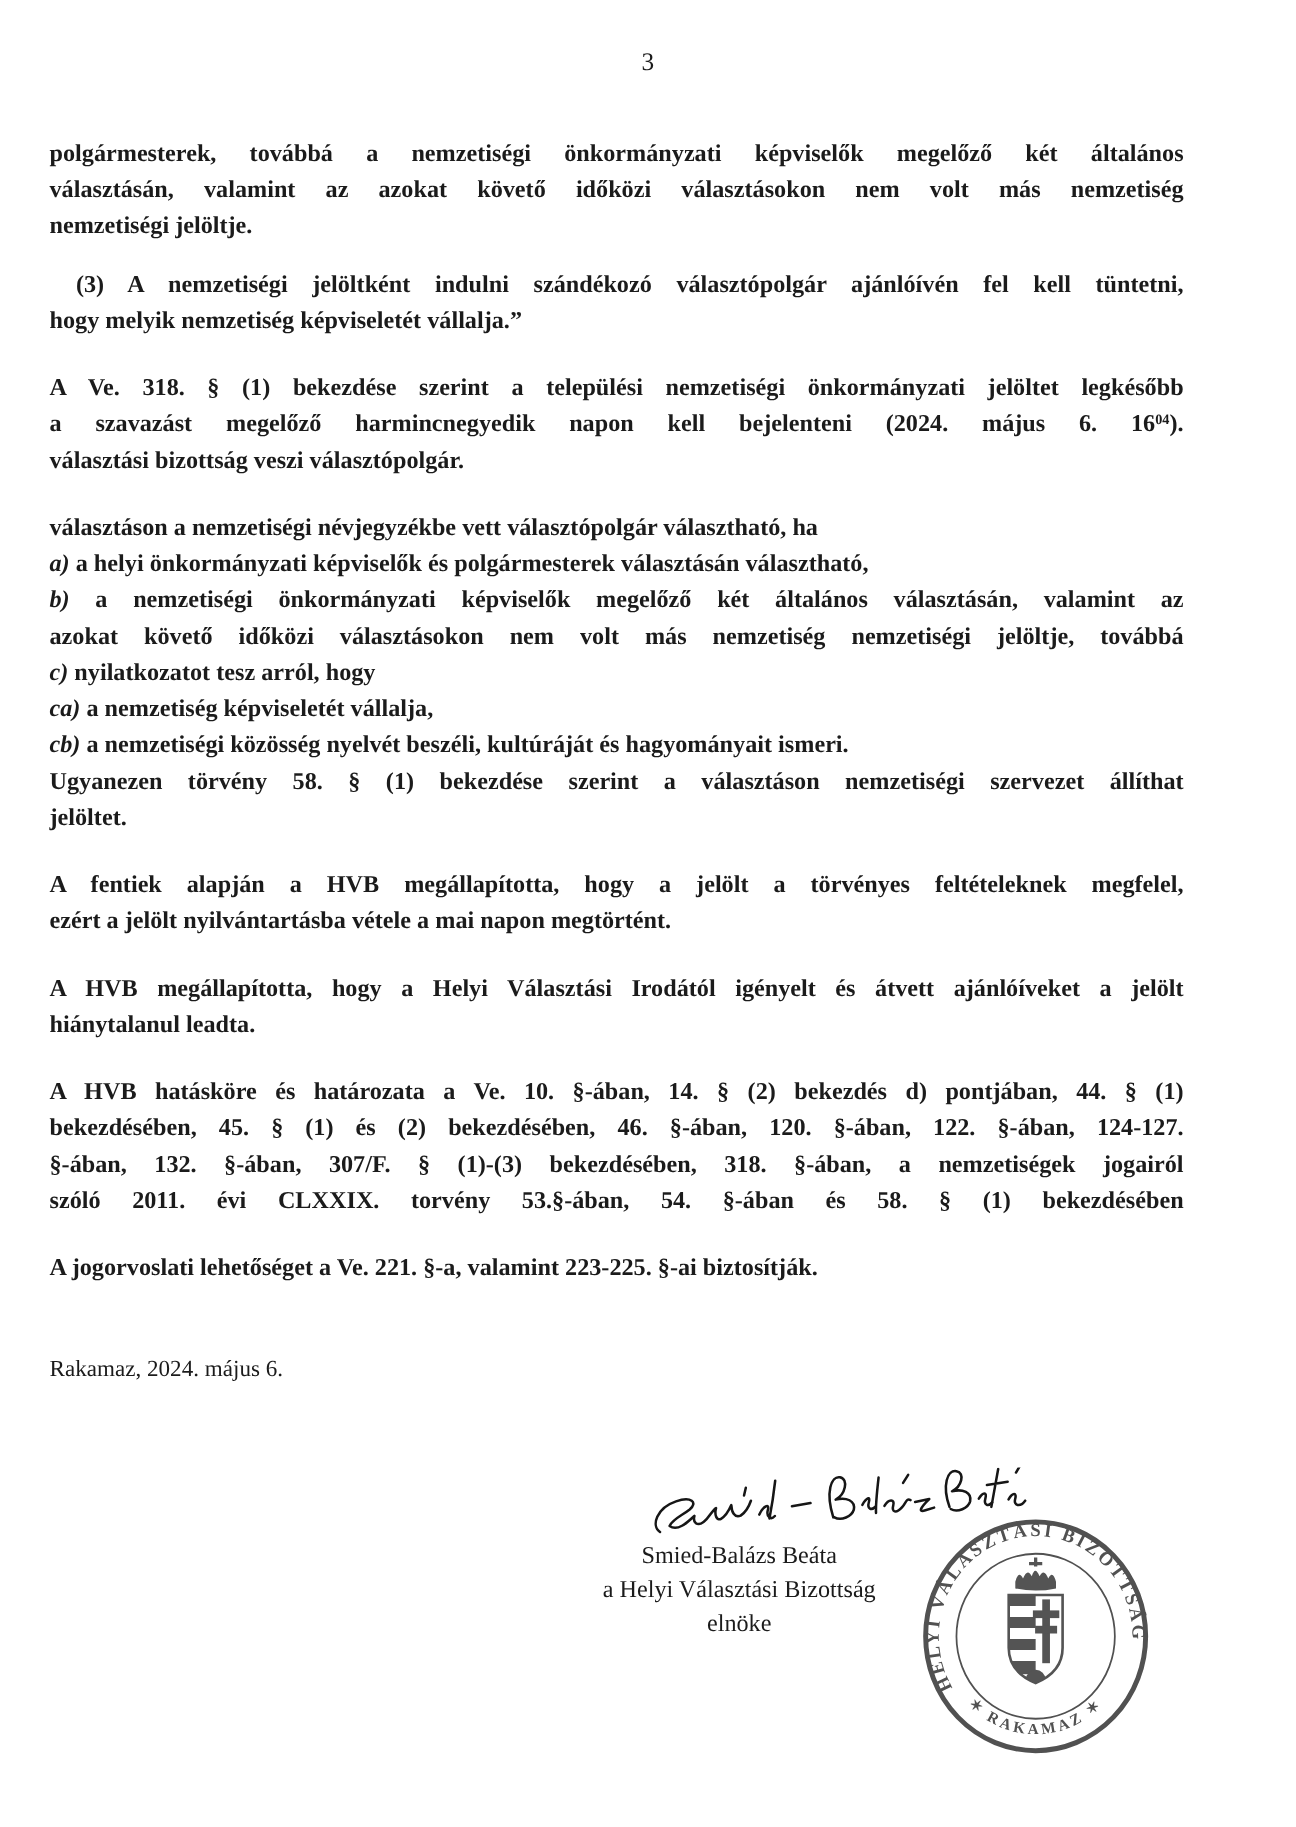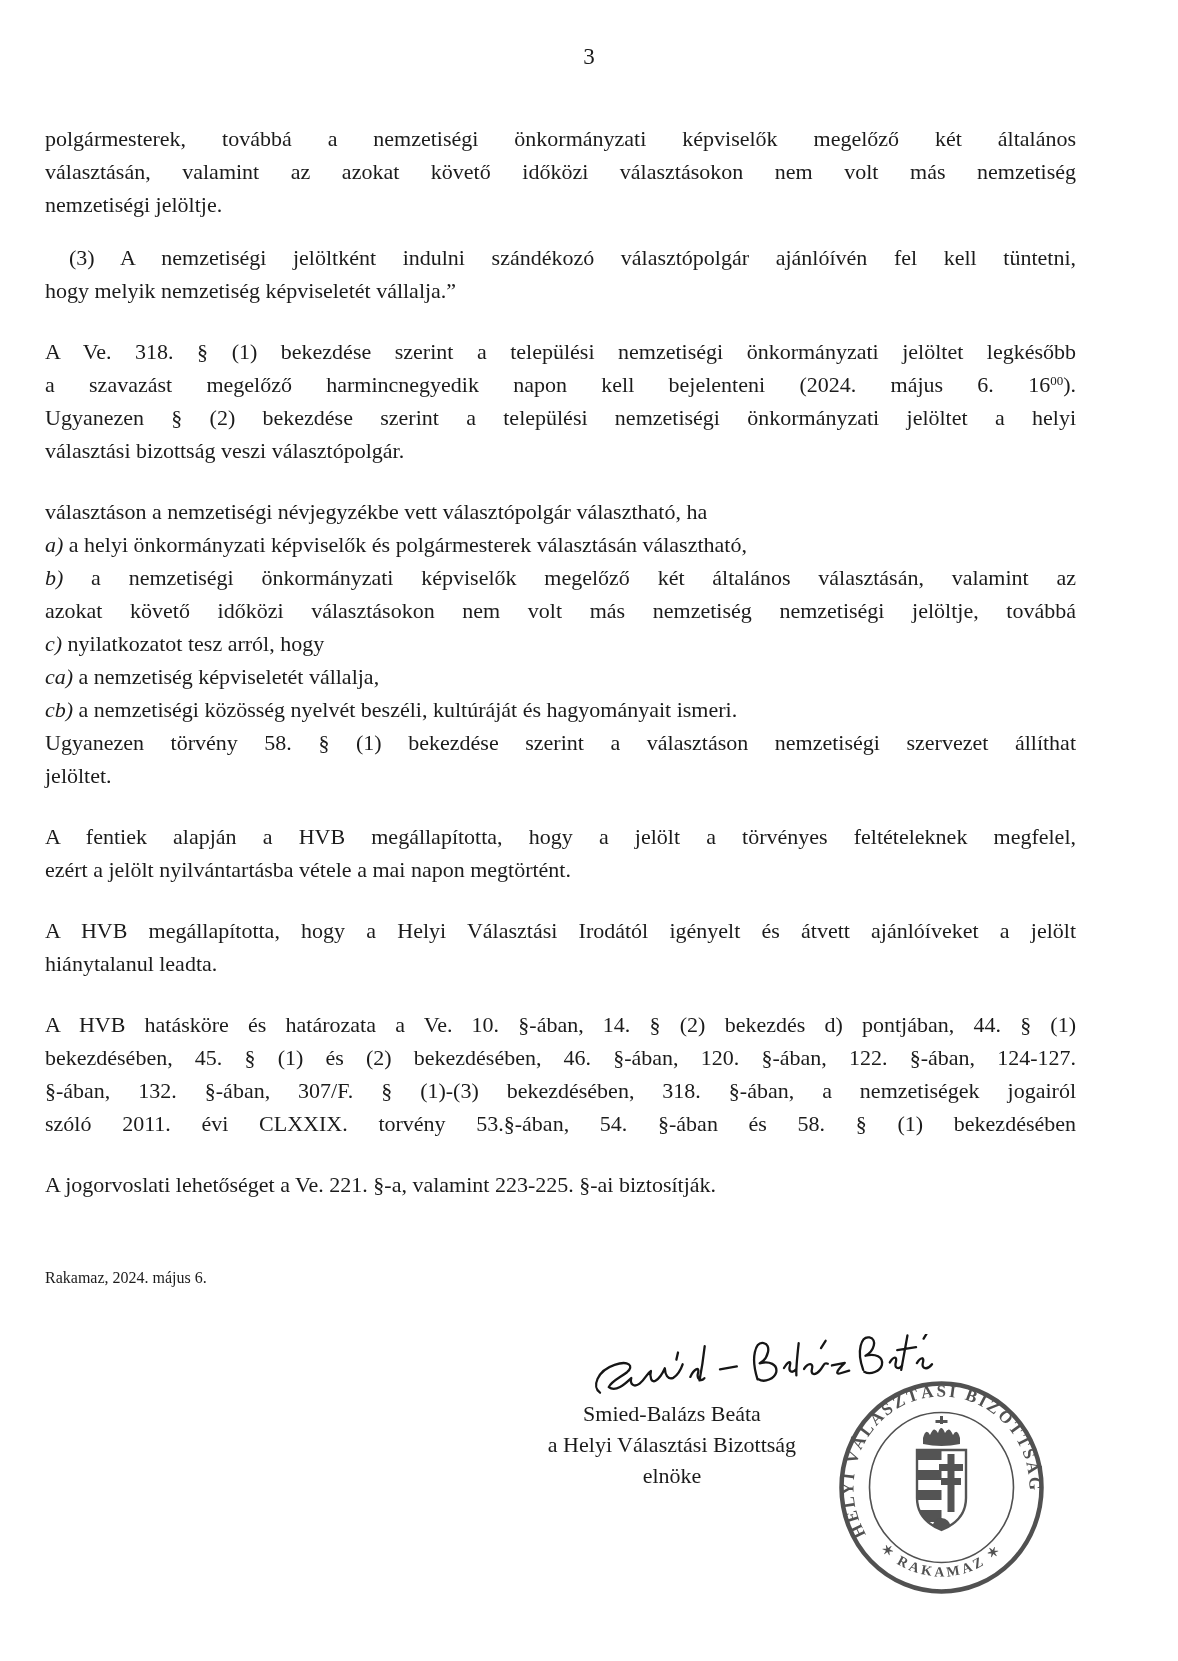--- a/index.html
+++ b/index.html
@@ -10,26 +10,26 @@
   }
   .page-number {
     position:absolute; top:44px; left:0; width:100%;
     text-align:center; font-size:23px;
   }
   .content {
     position:absolute; left:45px; top:122px; width:1031px;
     font-size:22px;
   }
   .para { margin:0 0 28px 0; }
-  .line { line-height:33px; white-space:normal; text-align:left; }
+  .line { line-height:33px; white-space:normal; text-align:left;font-weight:bold; }
   .line.just { text-align:justify; text-align-last:justify; }
   .line.ind  { text-indent:24px;margin-top:20px; }
   .line sup  { font-size:13px; line-height:0; vertical-align:7px; }
   .em { font-style:italic; }
-  .date-line { margin-top:60px; line-height:33px; font-size:16px; }
+  .date-line { margin-top:60px; line-height:33px; font-size:21px; }
   .sig-hand { position:absolute; left:593px; top:1334px; }
   .sig-block {
     position:absolute; left:472px; top:1398px; width:400px;
     text-align:center; font-size:22px; line-height:31px;
   }
   .stamp { position:absolute; left:838px; top:1380px; opacity:0.82; }
   .stamp text {
     font-family:"Liberation Serif","DejaVu Serif",serif;
     font-weight:bold; fill:#2b2b2b;
   }
@@ -47,22 +47,21 @@
     <div id="paragraphs">
         <div class="para">
           <div class="line just"><span>polgármesterek, továbbá a nemzetiségi önkormányzati képviselők megelőző két általános</span></div>
           <div class="line just"><span>választásán, valamint az azokat követő időközi választásokon nem volt más nemzetiség</span></div>
           <div class="line"><span>nemzetiségi jelöltje.</span></div>
           <div class="line just ind"><span>(3) A nemzetiségi jelöltként indulni szándékozó választópolgár ajánlóívén fel kell tüntetni,</span></div>
           <div class="line"><span>hogy melyik nemzetiség képviseletét vállalja.”</span></div>
         </div>
         <div class="para">
           <div class="line just"><span>A Ve. 318. § (1) bekezdése szerint a települési nemzetiségi önkormányzati jelöltet legkésőbb</span></div>
-          <div class="line just"><span>a szavazást megelőző harmincnegyedik napon kell bejelenteni (2024. május 6. 16</span><sup>00</sup><span>).</span></div>
-          <div class="line just"><span>Ugyanezen § (2) bekezdése szerint a települési nemzetiségi önkormányzati jelöltet a helyi</span></div>
+          <div class="line just"><span>a szavazást megelőző harmincnegyedik napon kell bejelenteni (2024. május 6. 16</span><sup>04</sup><span>).</span></div>
           <div class="line"><span>választási bizottság veszi választópolgár.</span></div>
         </div>
         <div class="para">
           <div class="line"><span>választáson a nemzetiségi névjegyzékbe vett választópolgár választható, ha</span></div>
           <div class="line"><span class="em">a)</span><span> a helyi önkormányzati képviselők és polgármesterek választásán választható,</span></div>
           <div class="line just"><span class="em">b)</span><span> a nemzetiségi önkormányzati képviselők megelőző két általános választásán, valamint az</span></div>
           <div class="line just"><span>azokat követő időközi választásokon nem volt más nemzetiség nemzetiségi jelöltje, továbbá</span></div>
           <div class="line"><span class="em">c)</span><span> nyilatkozatot tesz arról, hogy</span></div>
           <div class="line"><span class="em">ca)</span><span> a nemzetiség képviseletét vállalja,</span></div>
           <div class="line"><span class="em">cb)</span><span> a nemzetiségi közösség nyelvét beszéli, kultúráját és hagyományait ismeri.</span></div>

